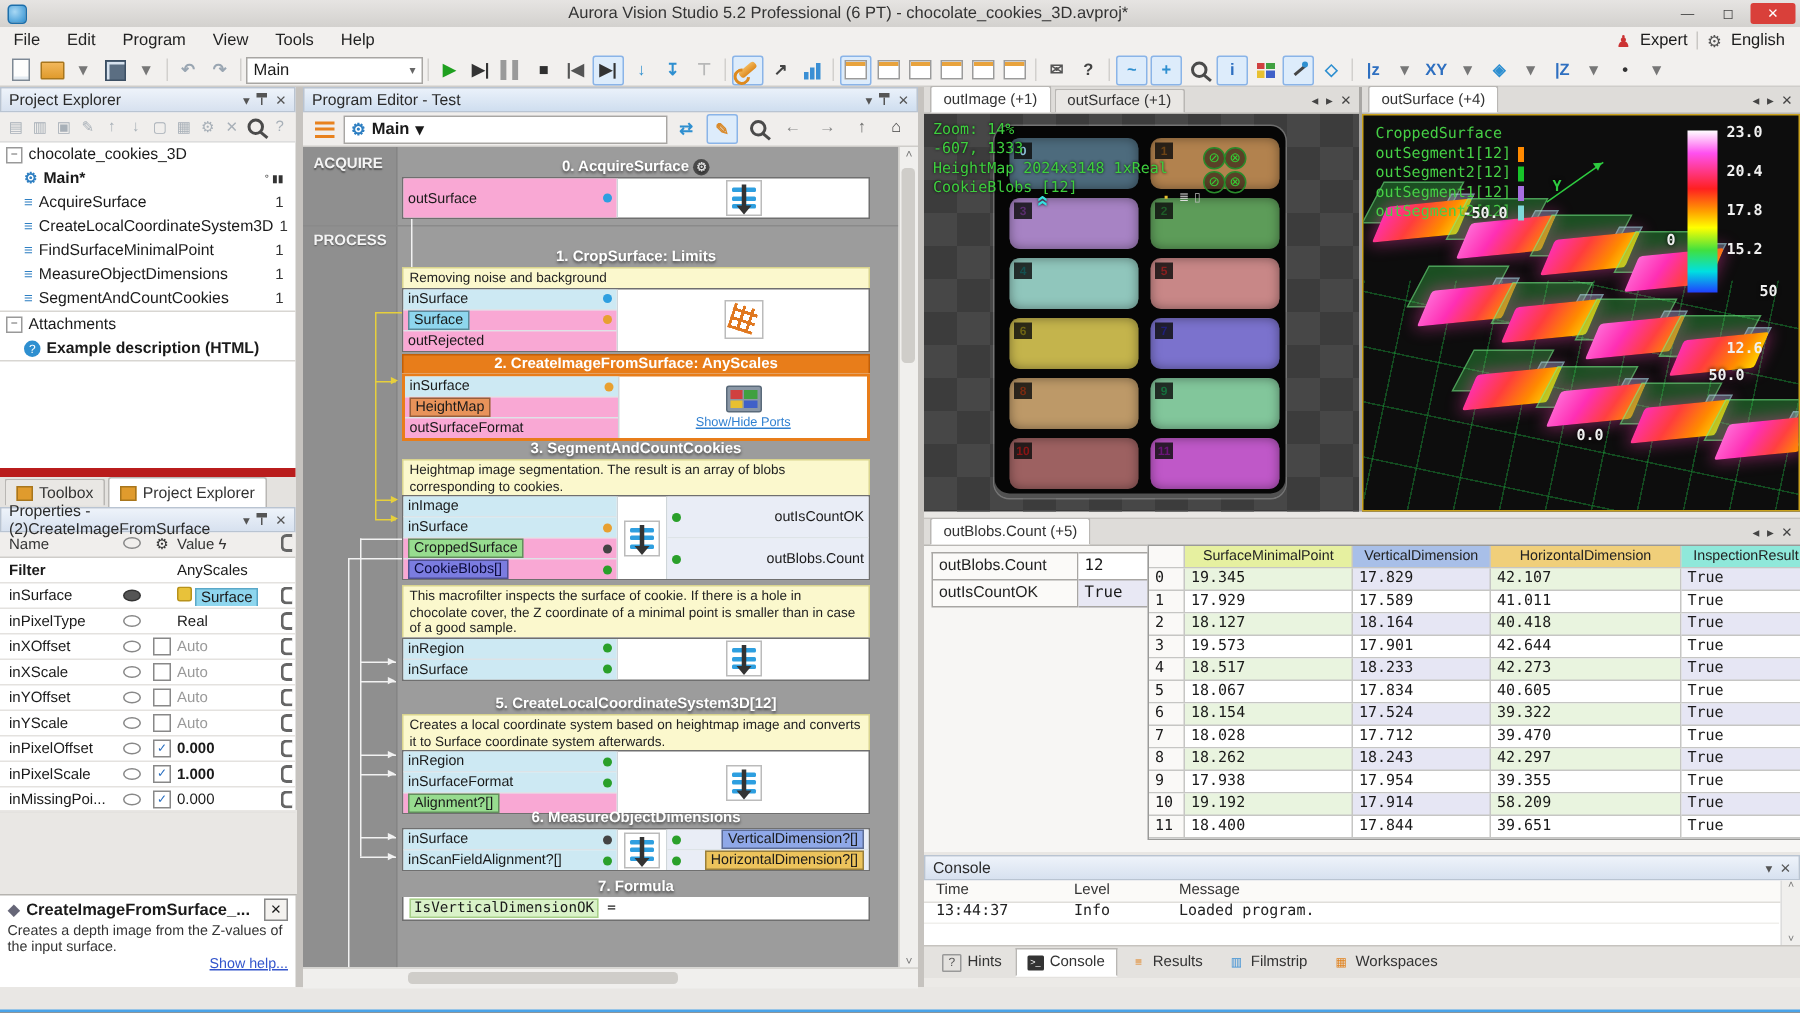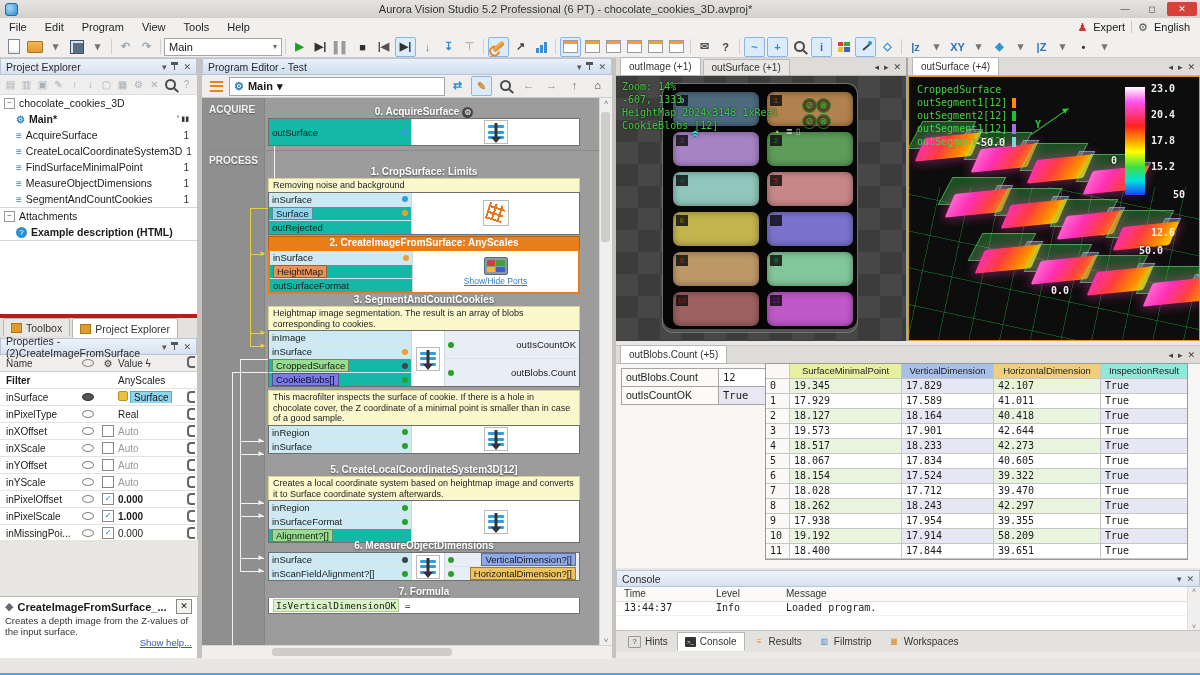--- a/index.html
+++ b/index.html
@@ -52,21 +52,21 @@
   #pe{left:0;top:58px;width:198px;height:280px;background:#fff;border-right:1px solid #c6c3bf;box-sizing:border-box;}
   #pe-tools{height:19px;background:#f0eeec;border-bottom:1px solid #ddd;display:flex;align-items:center;padding:0 3px;gap:1px;}
   .mico{width:15px;height:15px;display:flex;align-items:center;justify-content:center;font-size:10px;color:#a8b0b8;}
   #tree{font-size:10.5px;}
   .trow{height:16px;display:flex;align-items:center;padding:0 4px;gap:4px;}
   .trow .cnt{margin-left:auto;color:#333;font-size:10px;padding-right:4px;}
   .texp{width:9px;height:9px;border:1px solid #999;font-size:8px;line-height:7px;text-align:center;color:#555;background:#fff;flex:none;}
   .tico{color:#2e7fc2;font-weight:bold;font-size:10px;flex:none;}
   .qico{width:11px;height:11px;border-radius:50%;background:#2e8fd0;color:#fff;font-size:8px;line-height:11px;text-align:center;flex:none;}
   .hairline{border-top:1px solid #d8d6d2;}
-  #pe-tabs{position:absolute;bottom:0;left:0;right:0;height:20px;background:#e4e2df;border-top:4px solid #b91c1c;display:flex;align-items:flex-start;padding-left:3px;}
+  #pe-tabs{position:absolute;bottom:0;left:0;right:0;height:20px;background:#e4e2df;border-top:6px solid #b91c1c;display:flex;align-items:center;padding-left:3px;}
   .ptab{height:17px;display:flex;align-items:center;gap:4px;padding:0 7px;font-size:10.5px;border:1px solid #b9b7b4;border-bottom:none;background:#e9e7e4;border-radius:2px 2px 0 0;margin-right:2px;color:#333;}
   .ptab.active{background:#fff;height:19px;}
   .box-orange{width:9px;height:8px;background:#e09b2d;border:1px solid #a8761d;display:inline-block;}
   #props{left:0;top:338px;width:198px;height:202px;background:#fff;border-right:1px solid #c6c3bf;box-sizing:border-box;}
   #prop-head{height:16px;background:#f0eeec;border-bottom:1px solid #cfcdca;display:flex;align-items:center;font-size:10px;color:#333;}
   .pc-name{width:72px;padding-left:6px;} .pc-eye{width:20px;text-align:center;} .pc-gear{width:20px;text-align:center;}
   .pc-val{width:66px;} .pc-port{flex:1;text-align:center;}
   .prowx{height:16px;display:flex;align-items:center;font-size:10px;border-bottom:1px solid #e4e2df;}
   .prowx .n{width:72px;padding-left:6px;overflow:hidden;white-space:nowrap;}
   .prowx .e{width:20px;display:flex;justify-content:center;} .prowx .g{width:20px;display:flex;justify-content:center;}
@@ -97,21 +97,21 @@
   .carrow{position:absolute;font-size:8px;line-height:8px;}
   .blk{position:absolute;left:66px;width:312px;}
   .btitle{height:12px;line-height:12px;text-align:center;color:#fff;font-weight:bold;font-size:10px;text-shadow:0 1px 2px rgba(0,0,0,.55);white-space:nowrap;}
   .blk.sel .btitle{background:#e87d1a;border:1px solid #c25f07;border-bottom:none;text-shadow:none;}
   .bcomment{background:#fbf8cd;border:1px solid #d9d48e;border-bottom:none;font-size:9px;line-height:10.5px;padding:1px 4px;color:#222;}
   .bbody{border:1px solid #6f6f6f;background:#fff;display:flex;}
   .blk.sel .bbody{border:2px solid #e87d1a;}
   .bcolL{width:142px;display:flex;flex-direction:column;border-right:1px solid #cfd6da;}
   .bcolR{width:134px;display:flex;flex-direction:column;border-left:1px solid #cfd6da;margin-left:auto;}
   .bmid{flex:1;display:flex;flex-direction:column;align-items:center;justify-content:center;gap:1px;}
-  .prow{height:13px;display:flex;align-items:center;padding:0 3px;border-bottom:1px solid #dde3e7;font-size:9.5px;background:#14b8a6;white-space:nowrap;}
+  .prow{height:13px;display:flex;align-items:center;padding:0 3px;border-bottom:1px solid #dde3e7;font-size:9.5px;background:#f9a8d4;white-space:nowrap;}
   .prow.tall{height:26px;}
   .prow.blue{background:#cde9f3;}
   .prow:last-child{border-bottom:none;}
   .rrow{flex:1;min-height:13px;display:flex;align-items:center;justify-content:flex-end;padding:0 3px;border-bottom:1px solid #dde3e7;background:#e9edf6;font-size:9.5px;white-space:nowrap;gap:3px;}
   .rrow.blue{background:#cde9f3;}
   .rrow:last-child{border-bottom:none;}
   .dot{margin-left:auto;width:6px;height:6px;border-radius:50%;flex:none;}
   .gdot{width:6px;height:6px;border-radius:50%;background:#2aa02a;margin-right:auto;flex:none;}
   .chip{display:inline-block;padding:0 3px;border:1px solid rgba(0,0,0,.35);line-height:11px;}
   .chip.cyan{background:#8ed6ee;} .chip.orange{background:#e8935a;} .chip.green{background:#97dc8f;}
@@ -174,21 +174,21 @@
   .mrow{display:flex;}
   .mrow .ml{width:92px;height:17px;line-height:17px;border:1px solid #a8a6a3;border-bottom:none;padding-left:4px;background:#fbfaf8;color:#222;}
   .mrow .mv{width:42px;height:17px;line-height:17px;border:1px solid #a8a6a3;border-left:none;border-bottom:none;padding-left:4px;font-family:"DejaVu Sans Mono",monospace;background:#fff;}
   .mrow:last-child .ml,.mrow:last-child .mv{border-bottom:1px solid #a8a6a3;}
   .mrow.alt .mv{background:#e8e8f4;}
   #resT{position:absolute;left:149px;top:17px;border:1px solid #9a9a98;background:#fff;}
   .rtrow{display:flex;}
   .rtcell{box-sizing:border-box;border-right:1px solid #c6c6c4;border-bottom:1px solid #c6c6c4;height:15px;line-height:14px;
           font-family:"DejaVu Sans Mono",monospace;font-size:10px;padding:0 4px;overflow:hidden;white-space:nowrap;}
   .rthead{font-family:"Liberation Sans",sans-serif;font-size:9.5px;text-align:center;font-weight:normal;color:#222;}
-  .c-idx{width:24px;background:#faf9f7;} .c-1{width:112px;} .c-2{width:92px;} .c-3{width:107px;} .c-4{width:86px;border-right:none;}
+  .c-idx{width:24px;background:#faf9f7;} .c-1{width:112px;} .c-2{width:92px;} .c-3{width:127px;} .c-4{width:86px;border-right:none;}
   .h-1{background:#e6f0a0;} .h-2{background:#a8bfe8;} .h-3{background:#f0cf7a;} .h-4{background:#8fe8da;}
   .t-1{background:#e9f4df;} .t-2{background:#e6e6f4;} .t-3{background:#e9f4df;} .t-4{background:#e6e6f4;}
   
   #consoleP{left:616px;top:570px;width:584px;height:60px;background:#fff;}
   #conHead{position:absolute;left:0;top:17px;width:584px;height:14px;background:#fbfaf8;border-bottom:1px solid #e0deda;font-size:10px;color:#333;}
   .conc{position:absolute;top:0;line-height:14px;}
   .conrow{position:absolute;left:0;width:570px;height:14px;font-family:"DejaVu Sans Mono",monospace;font-size:10px;color:#222;border-bottom:1px solid #f0efec;}
   .conrow span{position:absolute;top:0;line-height:14px;}
   #conSB{position:absolute;right:0;top:17px;width:12px;height:43px;background:#f0efed;border-left:1px solid #ddd;font-size:7px;color:#777;text-align:center;}
   #dockTabs{left:616px;top:630px;width:584px;height:22px;background:#e4e2df;border-top:1px solid #c6c3bf;display:flex;align-items:center;padding-left:4px;box-sizing:border-box;gap:1px;}

